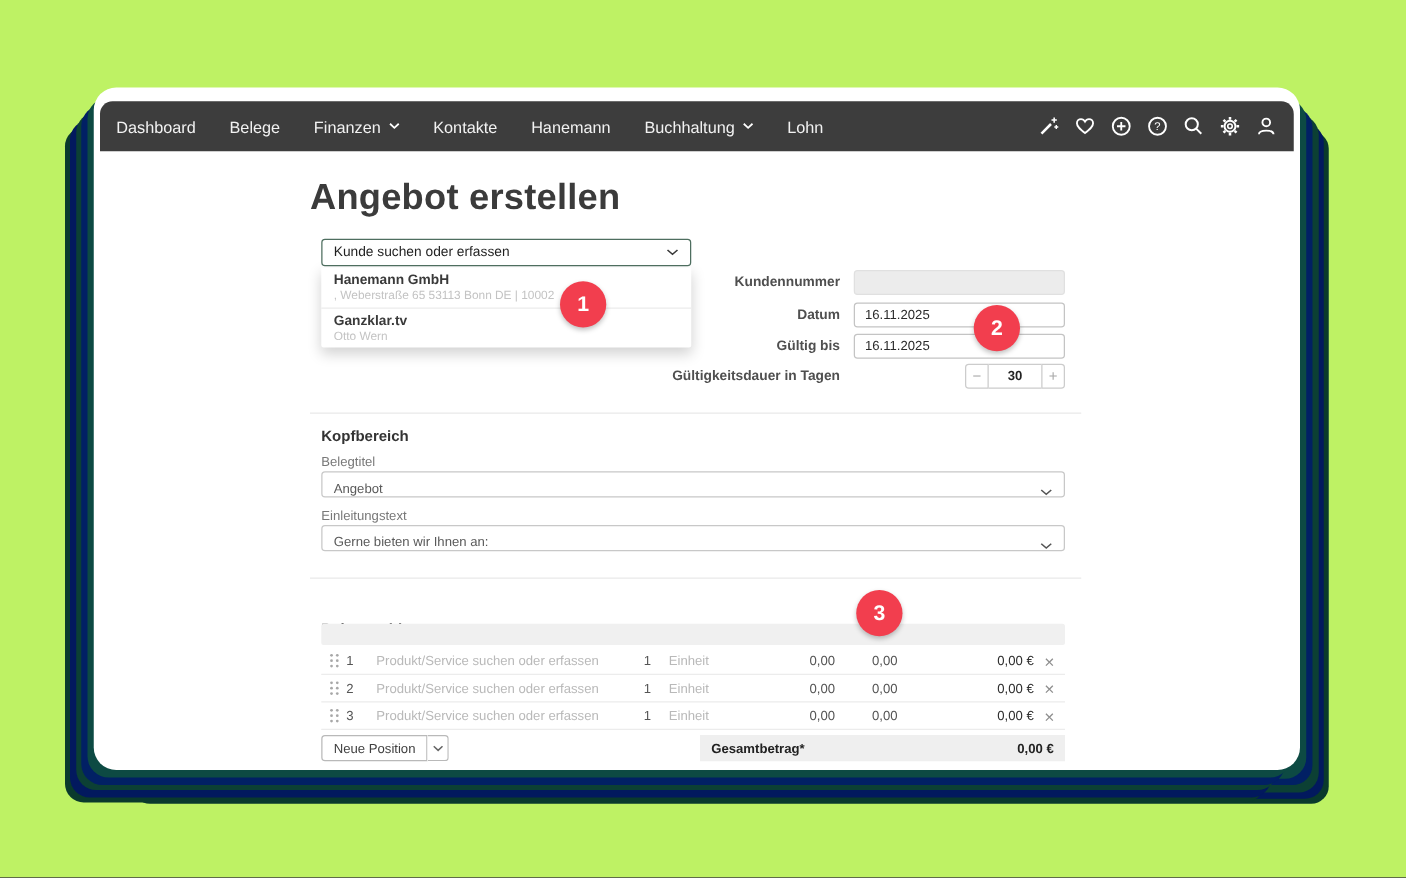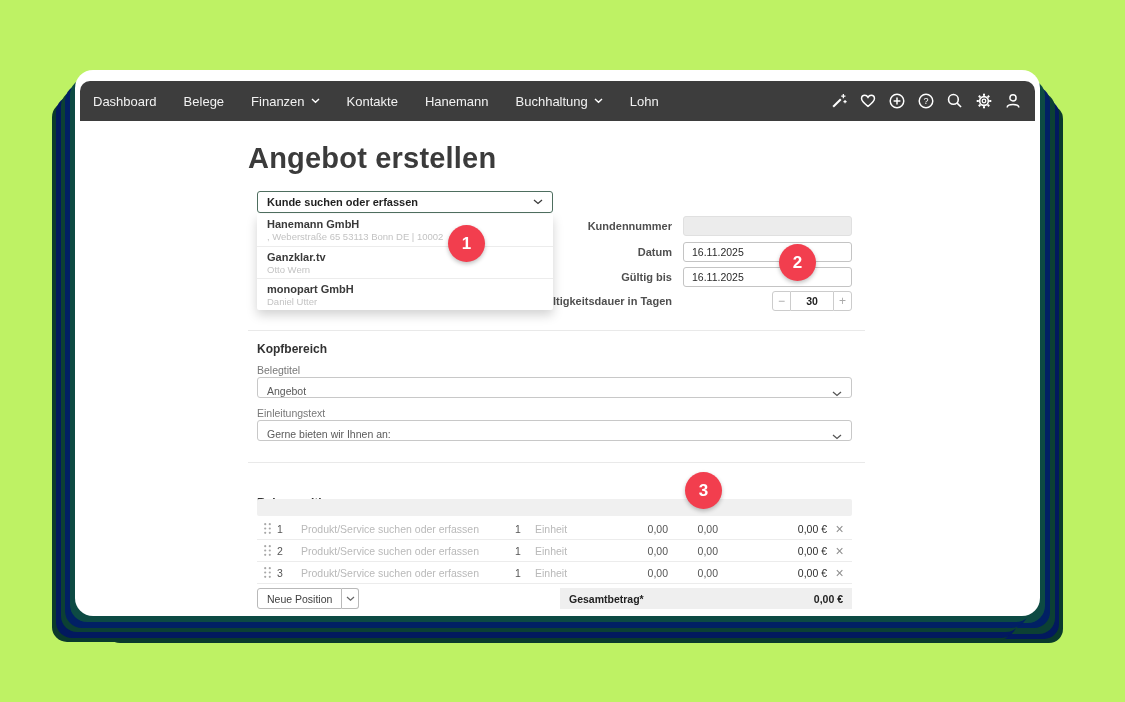--- a/index.html
+++ b/index.html
@@ -25,21 +25,21 @@
   .nav-item { display:flex; align-items:center; gap:6px; color:#f2f2f2; font-size:13px;
               margin-right:27px; cursor:pointer; white-space:nowrap; }
   .nav-icons { margin-left:auto; display:flex; align-items:center; gap:11px; }
   .nav-ic { width:18px; height:18px; display:flex; align-items:center; justify-content:center; cursor:pointer; }
   
   .page-title { position:absolute; left:173px; top:72px; font-size:29px; font-weight:bold;
                 color:#3b3b3b; letter-spacing:0.2px; }
   
   .cust-select { position:absolute; left:182px; top:121px; width:296px; height:22px; z-index:3;
                  border:1px solid #4e6e5f; border-radius:3px; background:#fff; display:flex;
-                 align-items:center; padding:0 9px; font-size:11px; color:#1f1f1f; cursor:pointer;font-weight:bold; }
+                 align-items:center; padding:0 9px; font-size:11px; color:#1f1f1f; cursor:pointer; }
   .cust-select .chev { margin-left:auto; }
   .cust-panel { position:absolute; left:182px; top:144px; width:296px; z-index:2; background:#fff;
                 box-shadow:0 5px 11px rgba(0,0,0,0.18); border-radius:0 0 2px 2px; }
   .cust-row { padding:4px 10px 3px 10px; height:32px; cursor:pointer; }
   .cust-row + .cust-row { border-top:1px solid #ececec; }
   .cust-name { font-size:11px; font-weight:bold; color:#3a3a3a; line-height:13px; }
   .cust-detail { font-size:9.5px; color:#c3c3c3; line-height:11px; }
   
   .frow { position:absolute; left:300px; width:477px; height:20px; display:flex; align-items:center; }
   .flabel { flex:1; text-align:right; padding-right:11px; font-size:11px; font-weight:bold; color:#4f4f4f; }
@@ -197,24 +197,20 @@
     </div>
     <div class="cust-panel">
       <div class="cust-row">
         <div class="cust-name">Hanemann GmbH</div>
         <div class="cust-detail">, Weberstraße 65 53113 Bonn DE | 10002</div>
       </div>
       <div class="cust-row">
         <div class="cust-name">Ganzklar.tv</div>
         <div class="cust-detail">Otto Wern</div>
       </div>
-      <div class="cust-row">
-        <div class="cust-name">monopart GmbH</div>
-        <div class="cust-detail">Daniel Utter</div>
-      </div>
     </div>
 
     <div class="frow" style="top:146px">
       <div class="flabel">Kundennummer</div>
       <div class="ffield">
         <div class="input disabled"></div>
       </div>
     </div>
     <div class="frow" style="top:172px">
       <div class="flabel">Datum</div>

